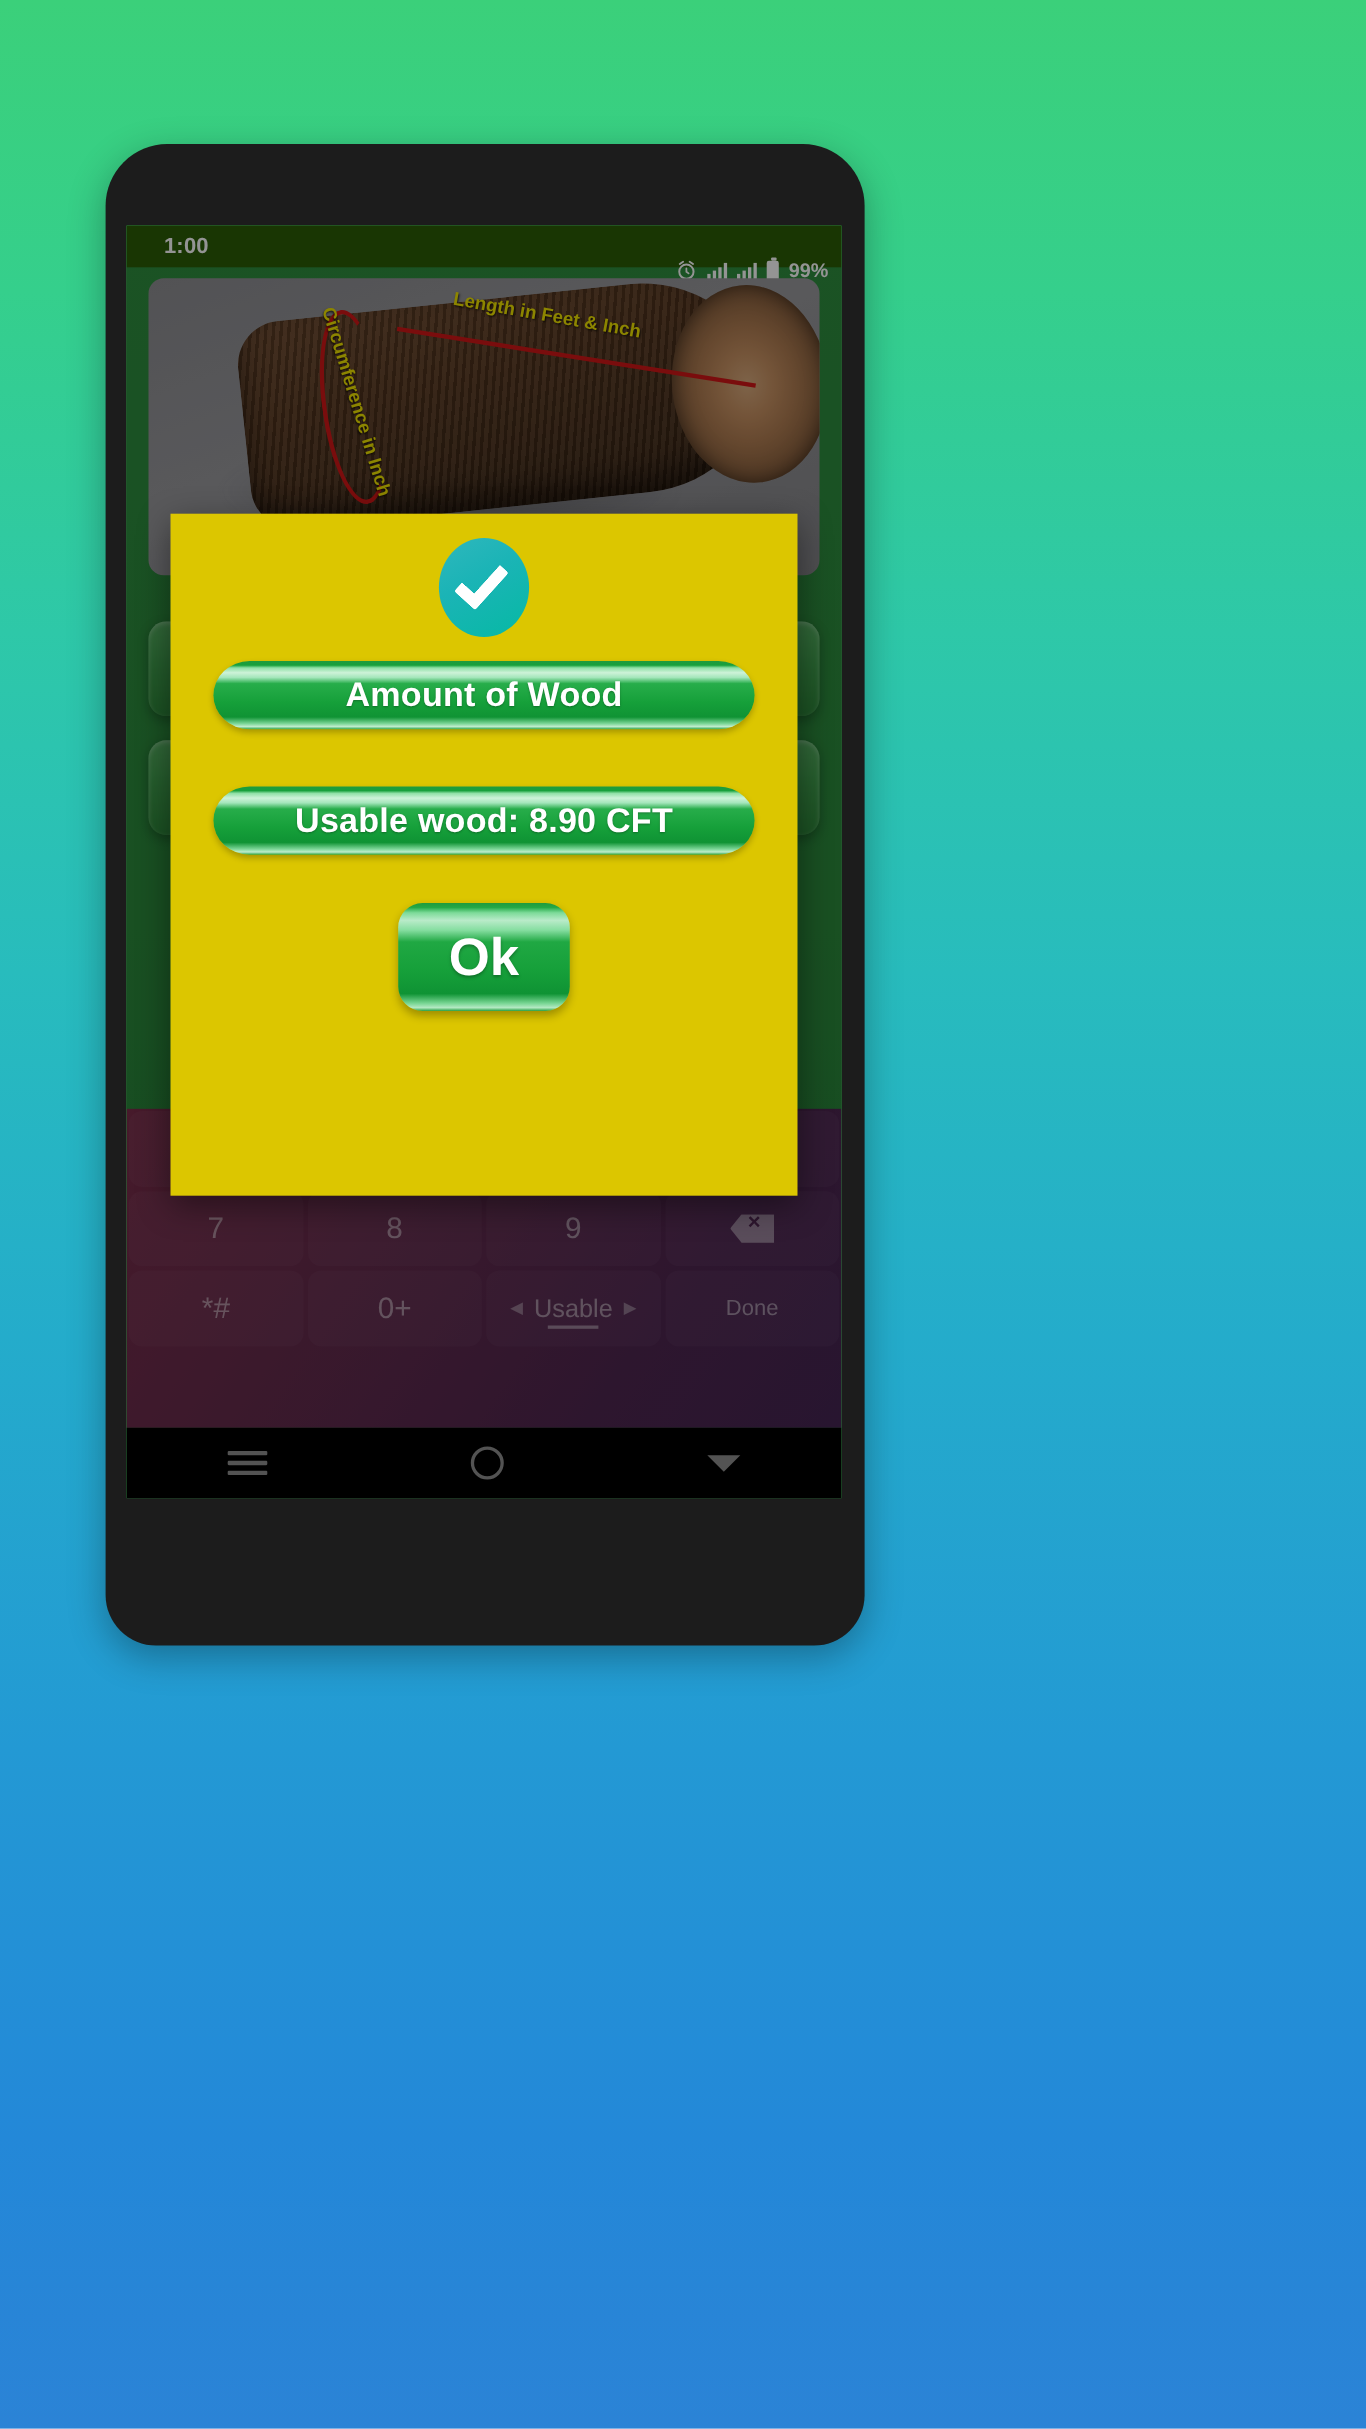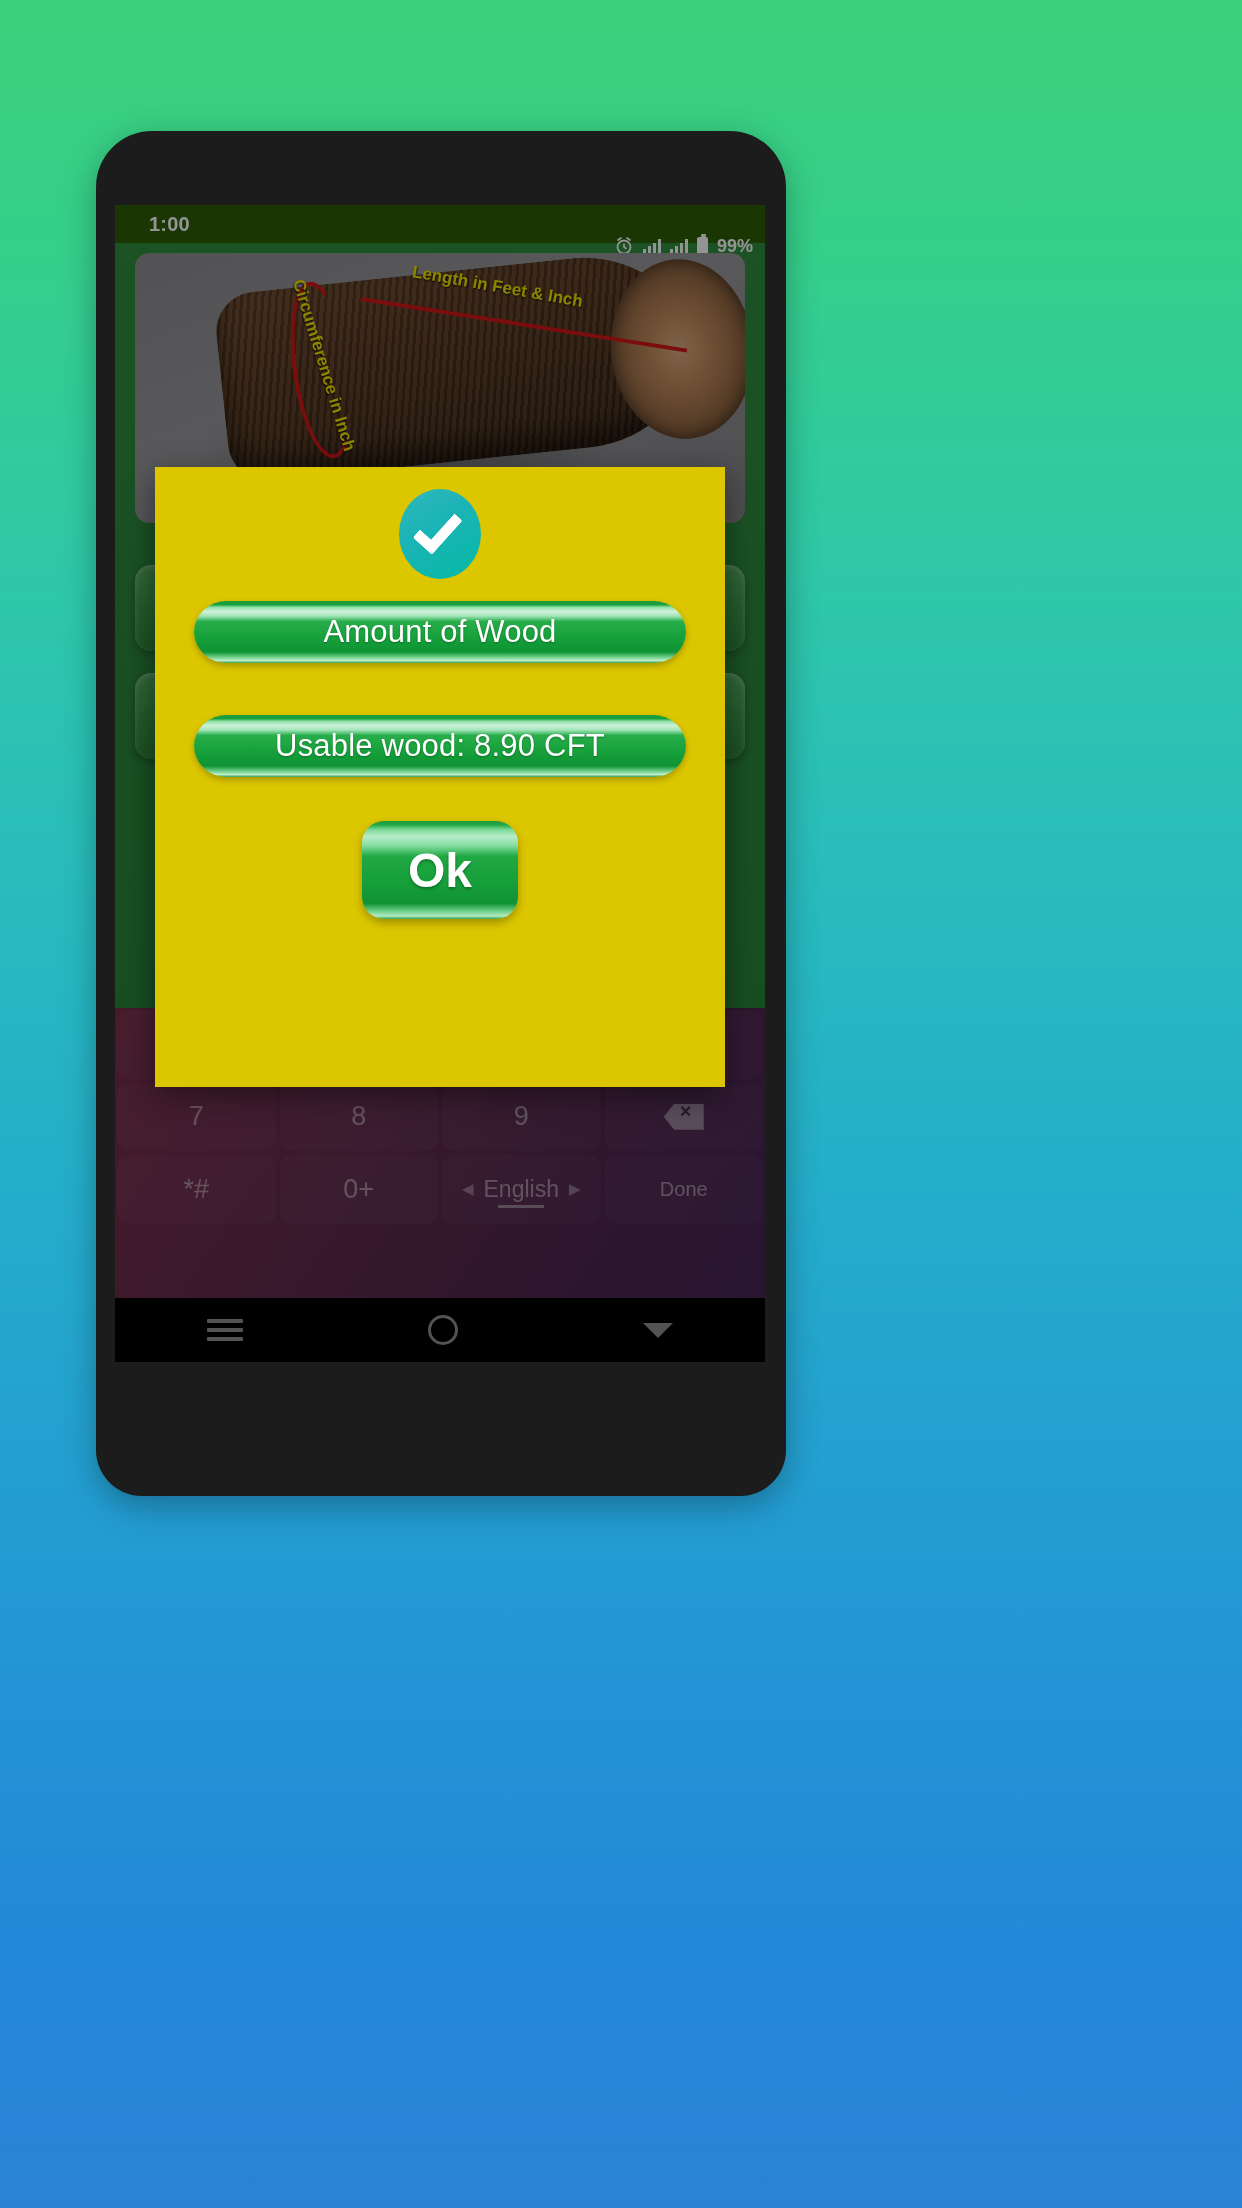--- a/index.html
+++ b/index.html
@@ -257,21 +257,21 @@
       #27ad4a 33%,
       #16a03a 60%,
       #0f9334 82%,
       #7fd89a 92%, #bfeccd 96%, #2aa346 100%);
     box-shadow: 0 3px 6px rgba(0,0,0,.25);
     display: flex; align-items: center; justify-content: center;
   }
   .pill span {
     color: #ffffff;
     font-size: 31px;
-    font-weight: normal;
+    font-weight: bold;
     text-shadow: 0 1px 2px rgba(0,0,0,.30);
     letter-spacing: .2px;
     z-index: 2;
   }
   #pill-title { margin-top: 22px; }
   #pill-total { margin-top: 36px; }
   #pill-waste { margin-top: 36px; }
   #pill-usable { margin-top: 52px; }
 
   #ok-wrap { display: flex; justify-content: center; margin-top: 44px; }
@@ -359,21 +359,21 @@
           <div class="kb-key">9</div>
           <div class="kb-key">
             <span class="del-icon"></span>
           </div>
         </div>
         <div class="kb-row">
           <div class="kb-key">*#</div>
           <div class="kb-key">0+</div>
           <div class="kb-key" id="kb-lang">
             <span class="arrow">◀</span>
-            <span>English</span>
+            <span>Usable</span>
             <span class="arrow">▶</span>
             <span class="underline"></span>
           </div>
           <div class="kb-key" id="kb-done">Done</div>
         </div>
       </div>
 
       <div id="nav-bar">
         <div id="nav-menu">
             <i></i>

